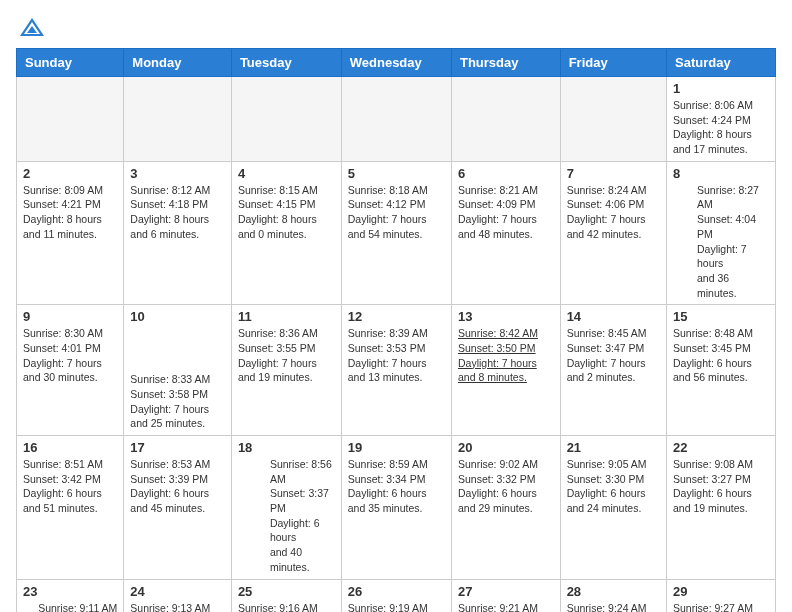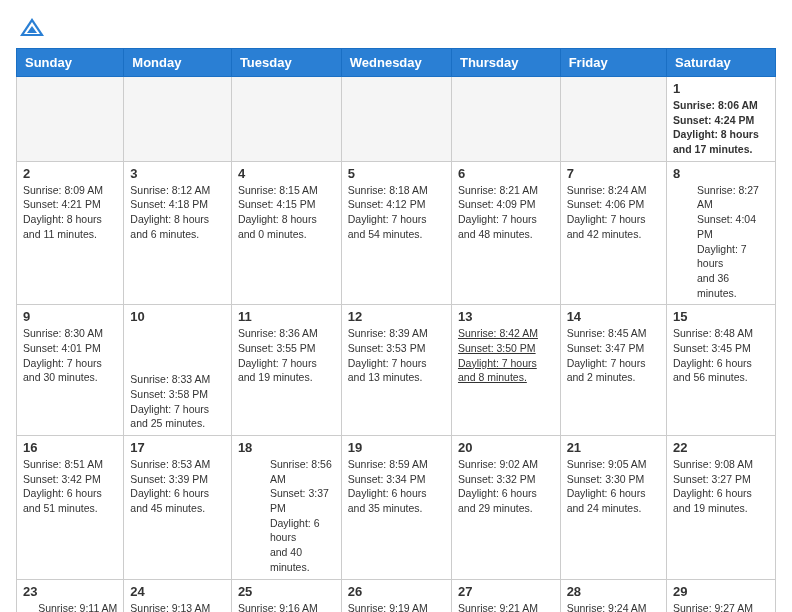--- a/index.html
+++ b/index.html
@@ -120,21 +120,21 @@
 
   <tr>
         <td class="empty"></td>
         <td class="empty"></td>
         <td class="empty"></td>
         <td class="empty"></td>
         <td class="empty"></td>
         <td class="empty"></td>
         <td>
           <span class="day-number">1</span>
-          <div class="day-info" style="white-space: pre-line; font-weight: bold;">Sunrise: 8:06 AM
+          <div class="day-info" style="white-space: pre-line;">Sunrise: 8:06 AM
 Sunset: 4:24 PM
 Daylight: 8 hours
 and 17 minutes.</div>
         </td>
       </tr>
       <tr>
         <td>
           <span class="day-number">2</span>
           <div class="day-info" style="white-space: pre-line;">Sunrise: 8:09 AM
 Sunset: 4:21 PM

